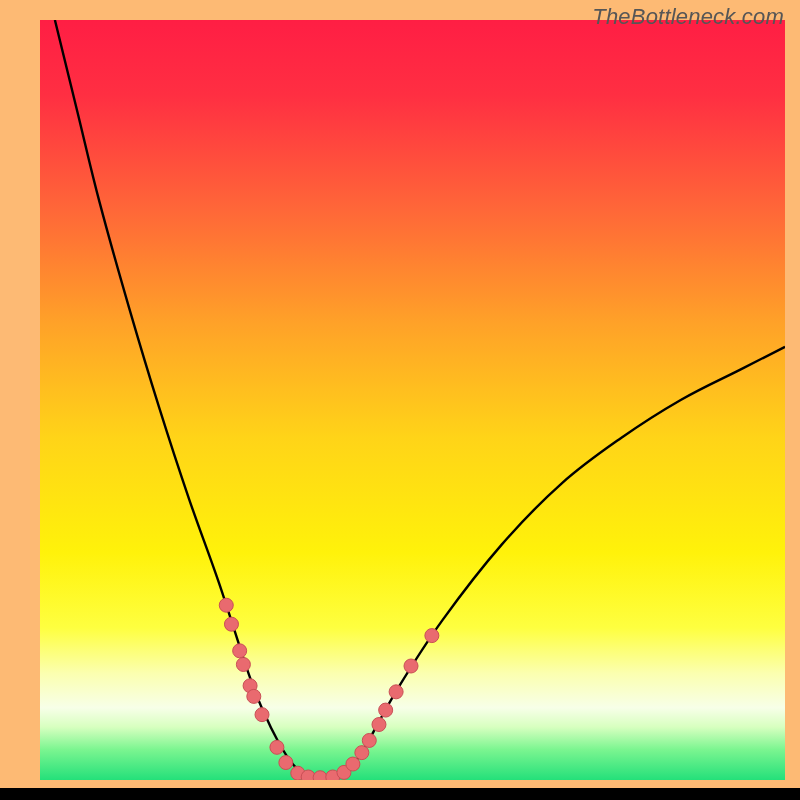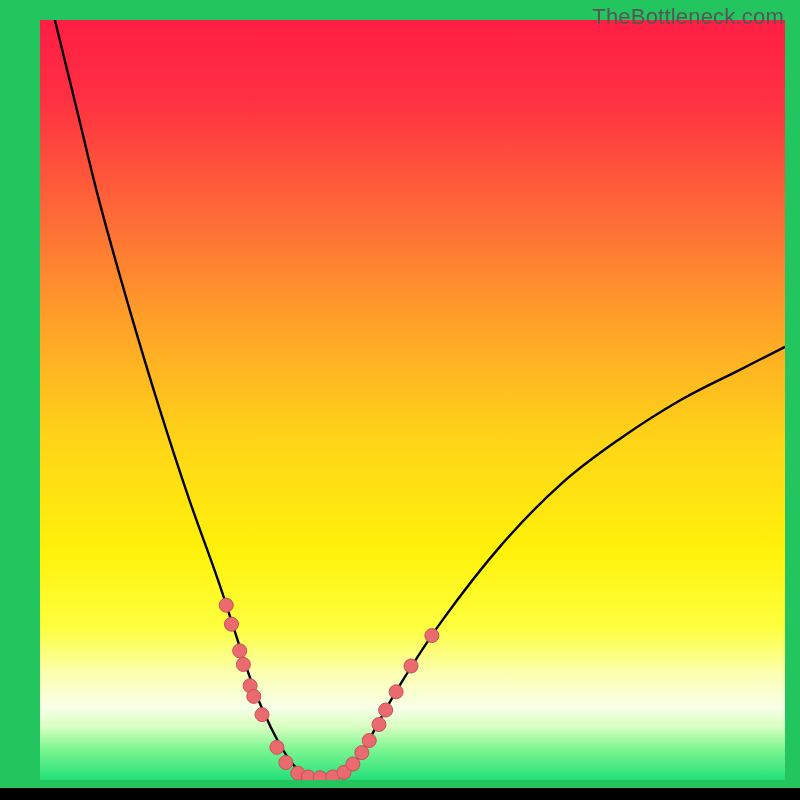--- a/index.html
+++ b/index.html
@@ -9,21 +9,22 @@
     height: 800px;
     background: #000;
     overflow: hidden;
   }
   .frame {
     position: absolute;
     left: 0;
     top: 0;
     width: 800px;
     height: 788px;
-    background: #22c55e;
+    background: #fdba74;
+    font-style: italic;
   }
   .plot-area {
     position: absolute;
     left: 40px;
     top: 20px;
     width: 745px;
     height: 760px;
     overflow: hidden;
   }
   .watermark {

